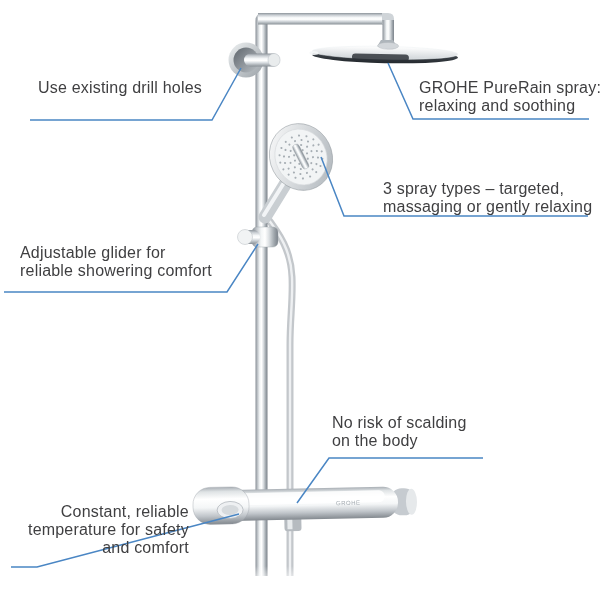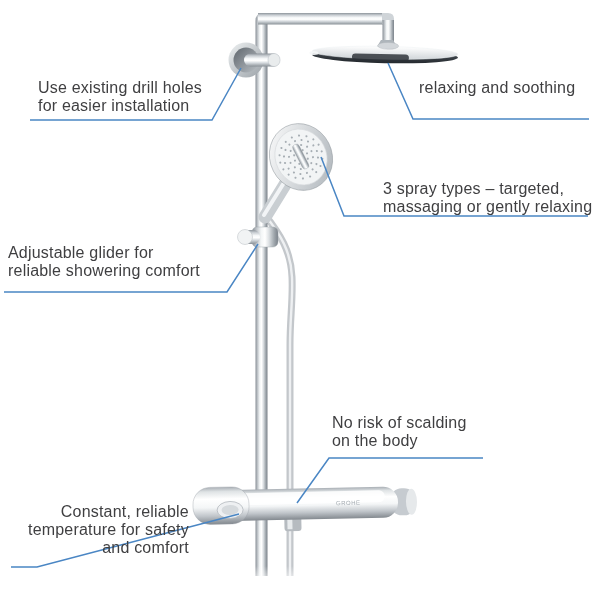--- a/index.html
+++ b/index.html
@@ -195,33 +195,33 @@
       <polyline points="388,63 413,119 589,119" stroke="#4a86c4"></polyline>
       <polyline points="321,157 344,216 588,216" stroke="#4a86c4"></polyline>
       <polyline points="4,292 227,292 258,244" stroke="#4a86c4"></polyline>
       <polyline points="483,458 329,458 297,503" stroke="#4a86c4"></polyline>
       <polyline points="11,567 37,567 239,514" stroke="#4a86c4"></polyline>
     </g>
   </svg>
 
   <div class="callout" style="left:38px;top:79px;">
     <div>Use existing drill holes</div>
-    <div>for easier installation</div>
   </div>
 
   <div class="callout" style="left:419px;top:79px;">
+    <div>GROHE PureRain spray:</div>
     <div>relaxing and soothing</div>
   </div>
 
   <div class="callout" style="left:351px;top:180px;margin-left:32px;">
     <div>3 spray types – targeted,</div>
     <div>massaging or gently relaxing</div>
   </div>
 
-  <div class="callout" style="left:8px;top:244px;">
+  <div class="callout" style="left:20px;top:244px;">
     <div>Adjustable glider for</div>
     <div>reliable showering comfort</div>
   </div>
 
   <div class="callout" style="left:332px;top:414px;">
     <div>No risk of scalding</div>
     <div>on the body</div>
   </div>
 
   <div class="callout" style="left:28px;top:503px;text-align:right;">

